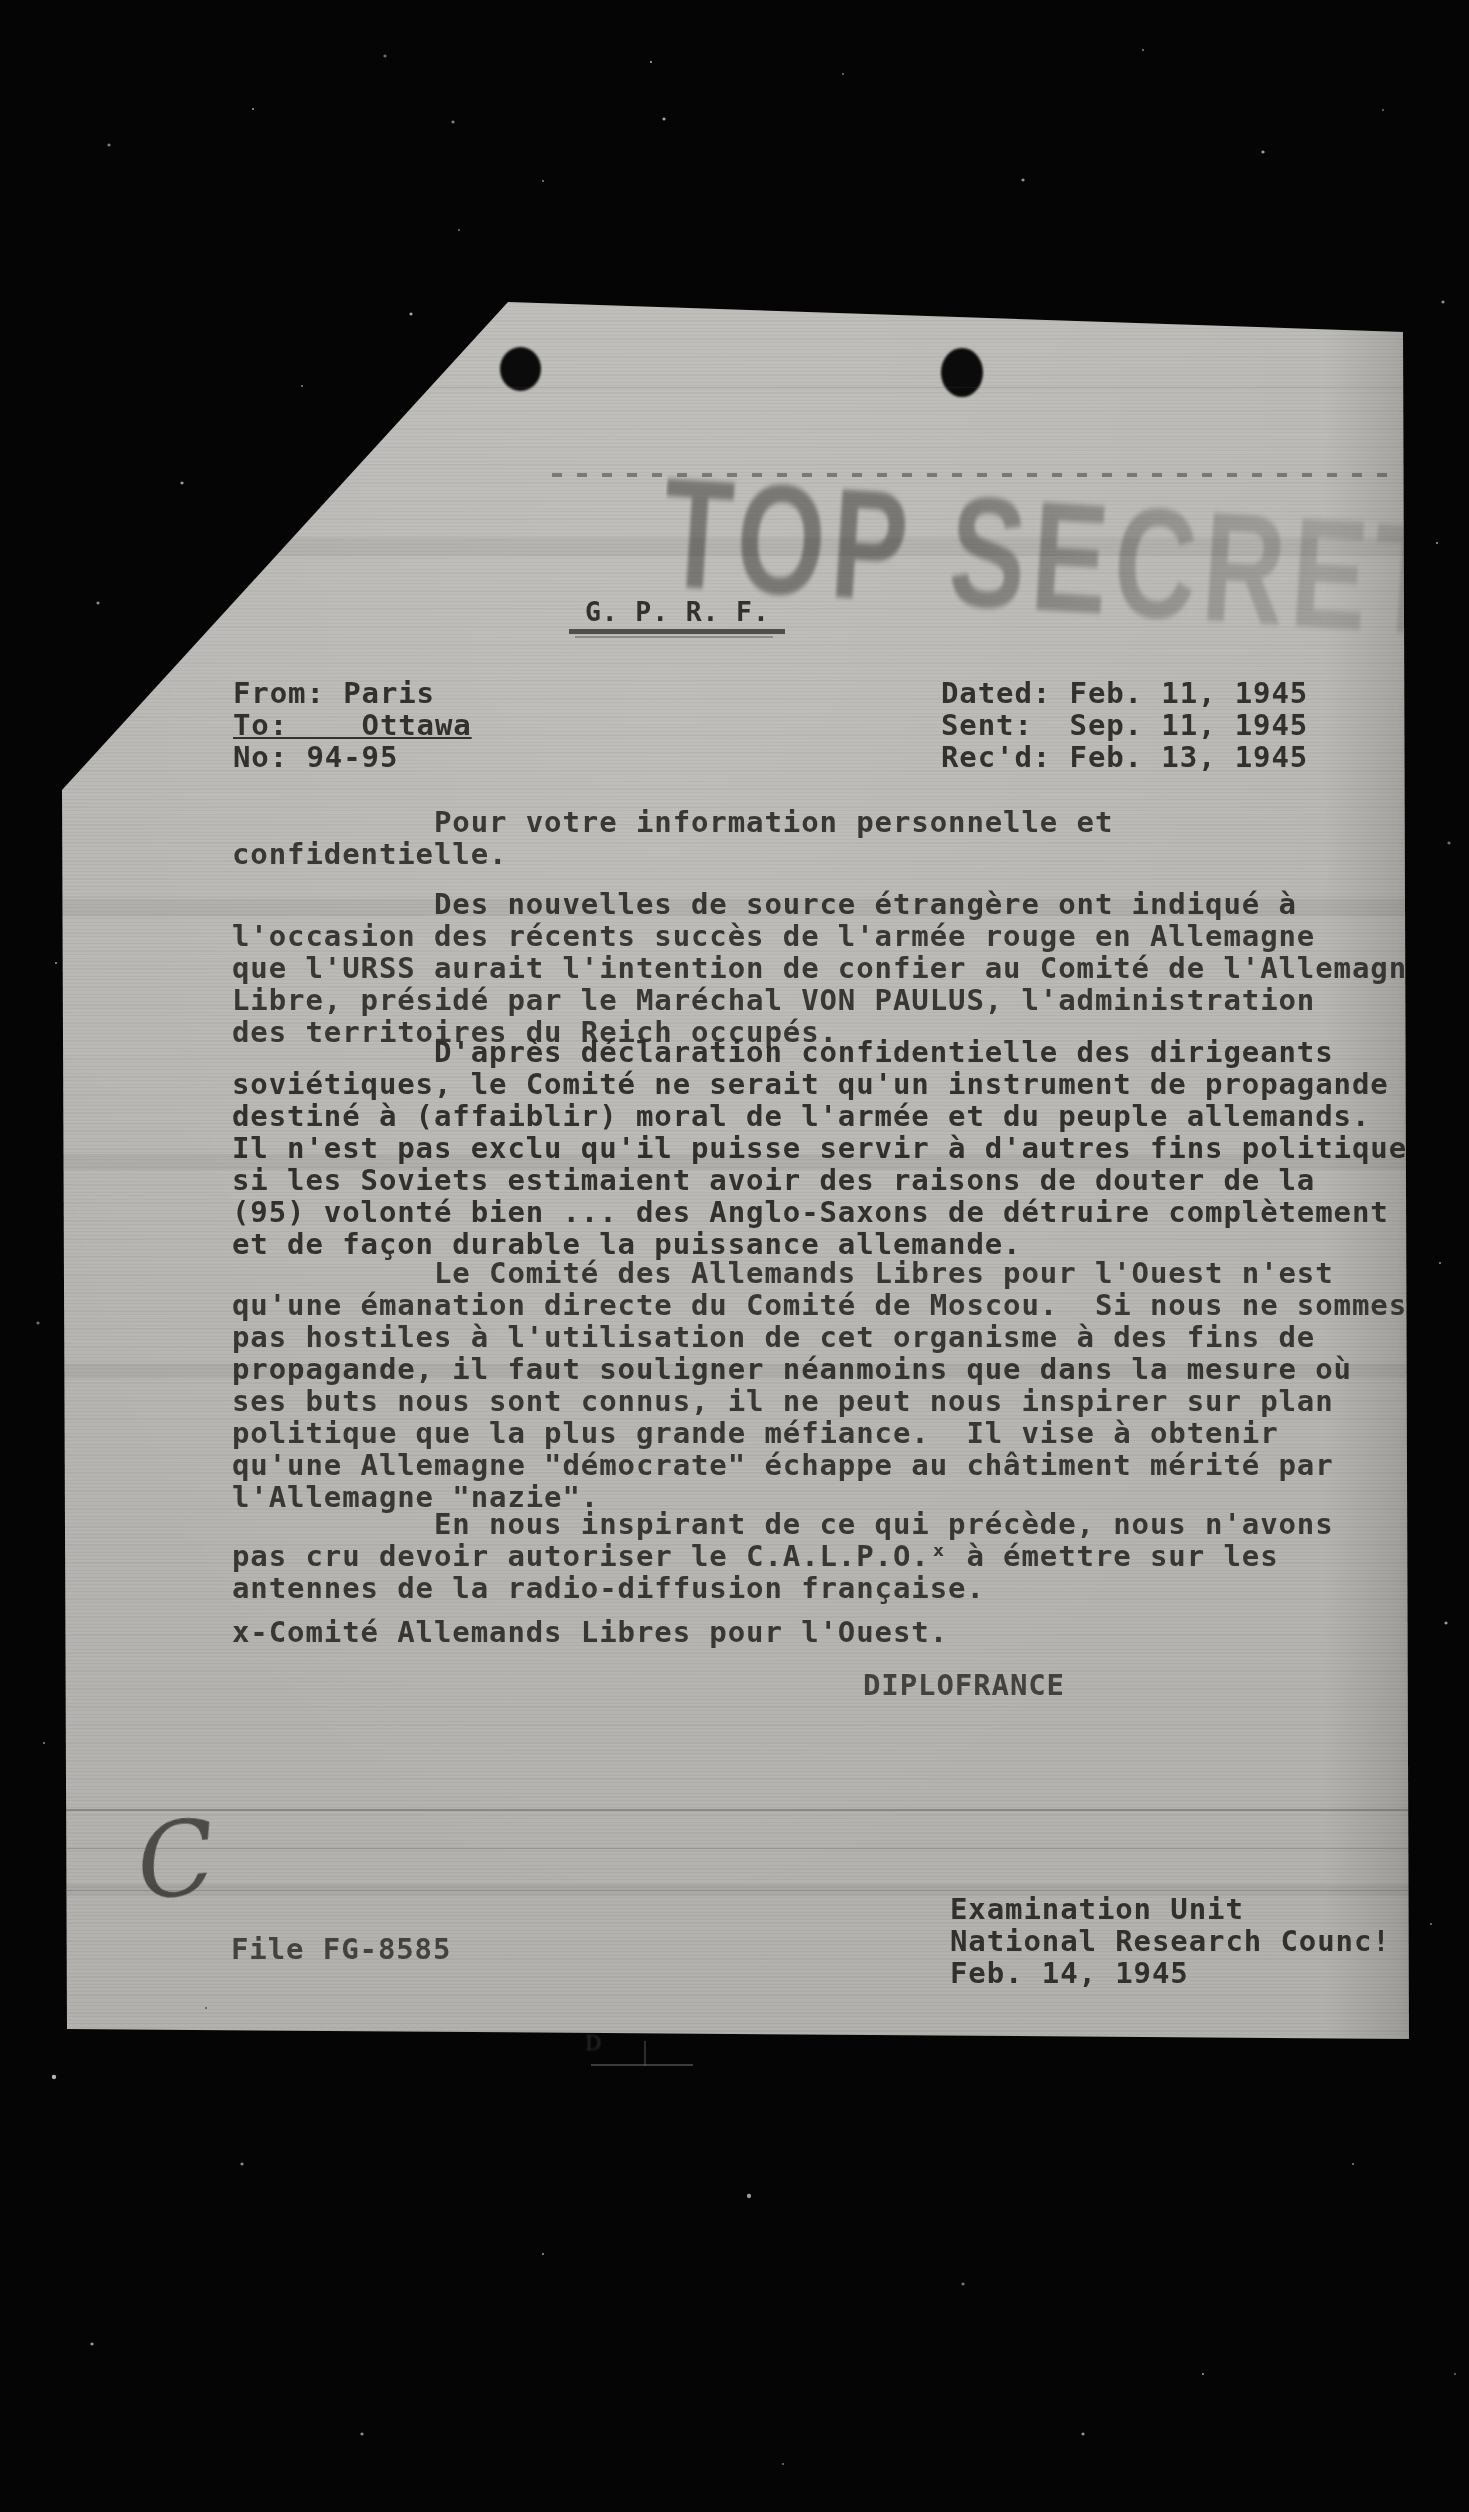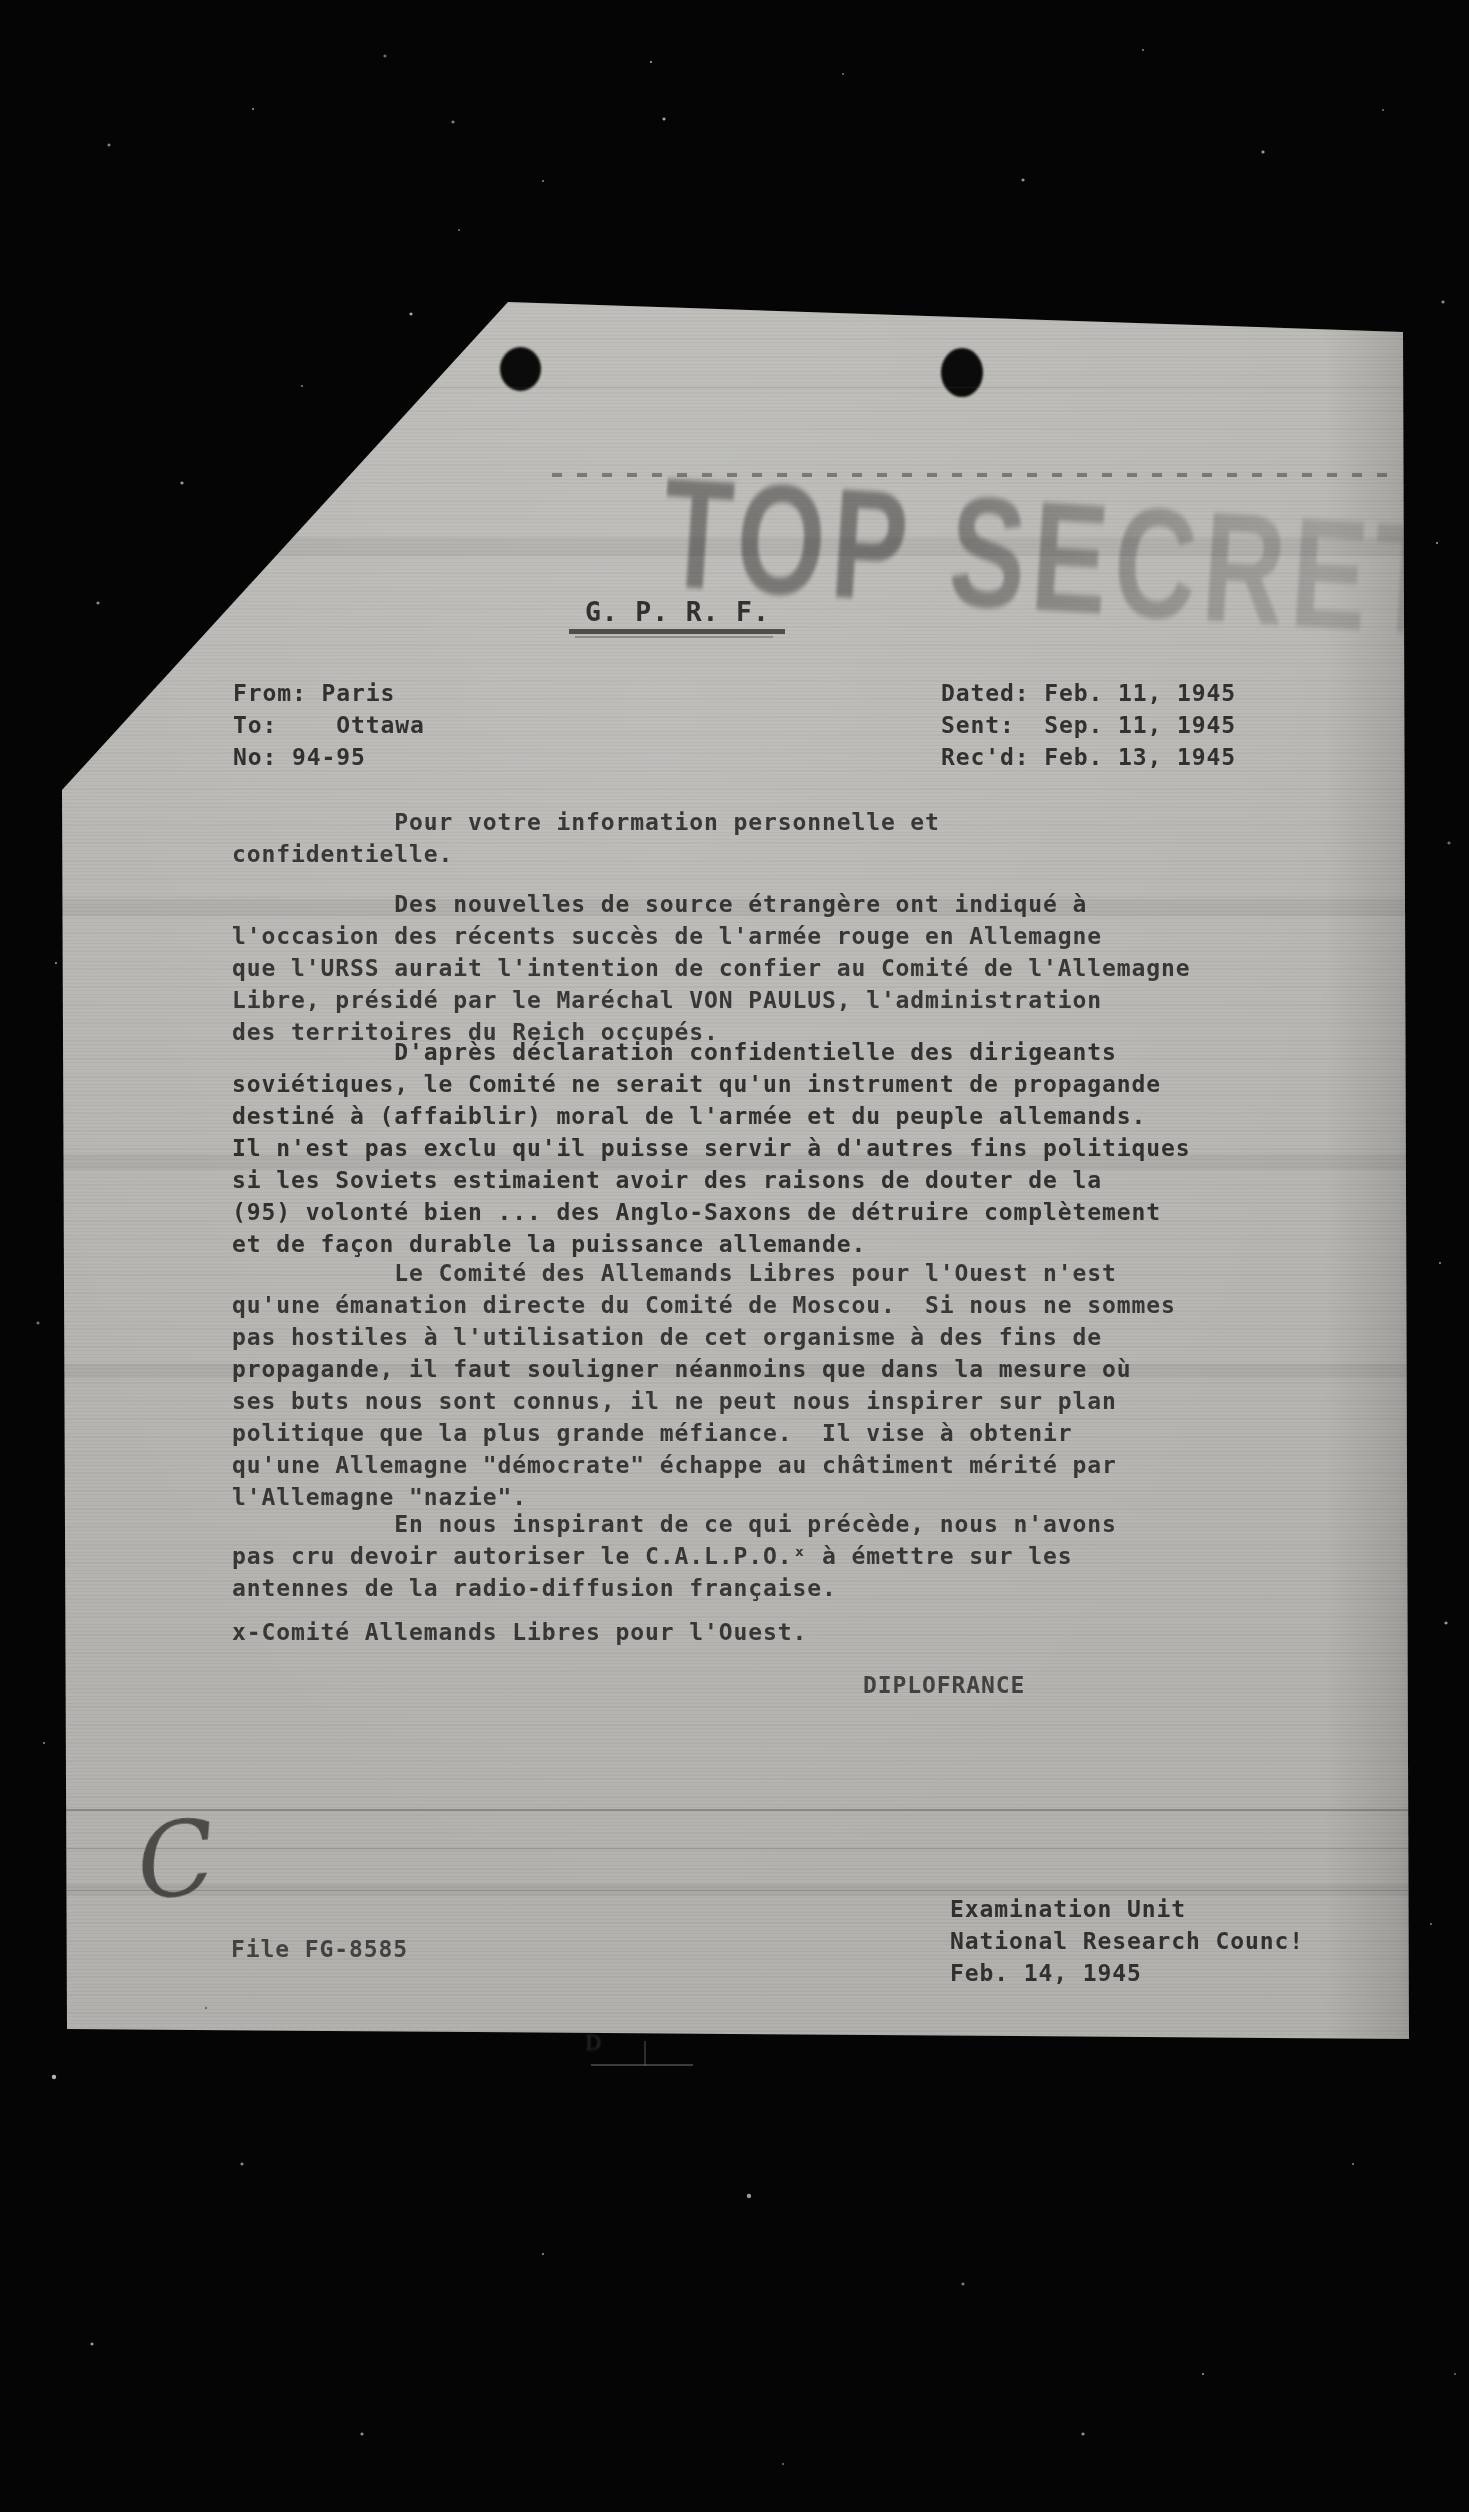--- a/index.html
+++ b/index.html
@@ -9,21 +9,21 @@
   .paper{position:absolute;left:0;top:0;width:1470px;height:2176px;
     clip-path:polygon(508px 302px,1403px 332px,1409px 2039px,67px 2029px,62px 790px);
     background:
       radial-gradient(ellipse at 45% 35%, rgba(255,255,255,0.07), rgba(255,255,255,0) 62%),
       linear-gradient(to right, rgba(0,0,0,0) 90%, rgba(0,0,0,0.10) 95%, rgba(0,0,0,0.30) 99%),
       linear-gradient(to bottom, rgba(255,255,255,0.05), rgba(0,0,0,0.05)),
       repeating-linear-gradient(to bottom, rgba(0,0,0,0.030) 0 1.2px, rgba(255,255,255,0.022) 1.2px 3.6px),
       #b9b8b4;}
   
   .tw{position:absolute;font-family:"DejaVu Sans Mono",monospace;font-weight:bold;
-      font-size:23px;line-height:32px;letter-spacing:0.9px;color:#2c2a28;
+      font-size:29px;line-height:32px;letter-spacing:0.9px;color:#2c2a28;
       white-space:pre;filter:blur(0.4px);opacity:0.9;}
   .light{opacity:0.82;}
   .dark{opacity:0.95;}
   
   .stamp{position:absolute;left:668px;top:454px;font-family:"Liberation Sans",sans-serif;
       font-weight:bold;font-size:150px;line-height:150px;letter-spacing:8.4px;color:#3c3a38;
       white-space:pre;transform:rotate(3.6deg) scaleX(0.76) scaleY(1.04);transform-origin:left top;
       filter:blur(2.4px);opacity:0.52;
       -webkit-mask-image:linear-gradient(93deg,rgba(0,0,0,1) 30%,rgba(0,0,0,0.5) 70%,rgba(0,0,0,0.28) 100%);
       mask-image:linear-gradient(93deg,rgba(0,0,0,1) 30%,rgba(0,0,0,0.5) 70%,rgba(0,0,0,0.28) 100%);}
@@ -68,21 +68,21 @@
 
     <div class="stamp">TOP SECRET</div>
 
     <div class="dashrow" style="left:552px;top:473px;width:841px;"></div>
 
     <div class="tw dark" style="left:585px;top:596px;font-size:26.4px;">G. P. R. F.</div>
     <div class="rule" style="left:569px;top:629px;width:216px;height:4.8px;opacity:0.8;"></div>
     <div class="rule" style="left:575px;top:636px;width:198px;height:1.8px;opacity:0.35;"></div>
 
     <div class="tw dark" style="left:233px;top:677px;">From: Paris</div>
-    <div class="tw dark" style="left:233px;top:709px;">To:    Ottawa</div>
+    <div class="tw dark" style="left:233px;top:709px;text-decoration:underline;">To:    Ottawa</div>
     <div class="tw dark" style="left:233px;top:741px;">No: 94-95</div>
 
     <div class="tw dark" style="left:941px;top:677px;">Dated: Feb. 11, 1945</div>
     <div class="tw dark" style="left:941px;top:709px;">Sent:  Sep. 11, 1945</div>
     <div class="tw dark" style="left:941px;top:741px;">Rec'd: Feb. 13, 1945</div>
 
     <div class="tw" style="left:232px;top:888px;">           Des nouvelles de source étrangère ont indiqué à
 l'occasion des récents succès de l'armée rouge en Allemagne
 que l'URSS aurait l'intention de confier au Comité de l'Allemagne
 Libre, présidé par le Maréchal VON PAULUS, l'administration

